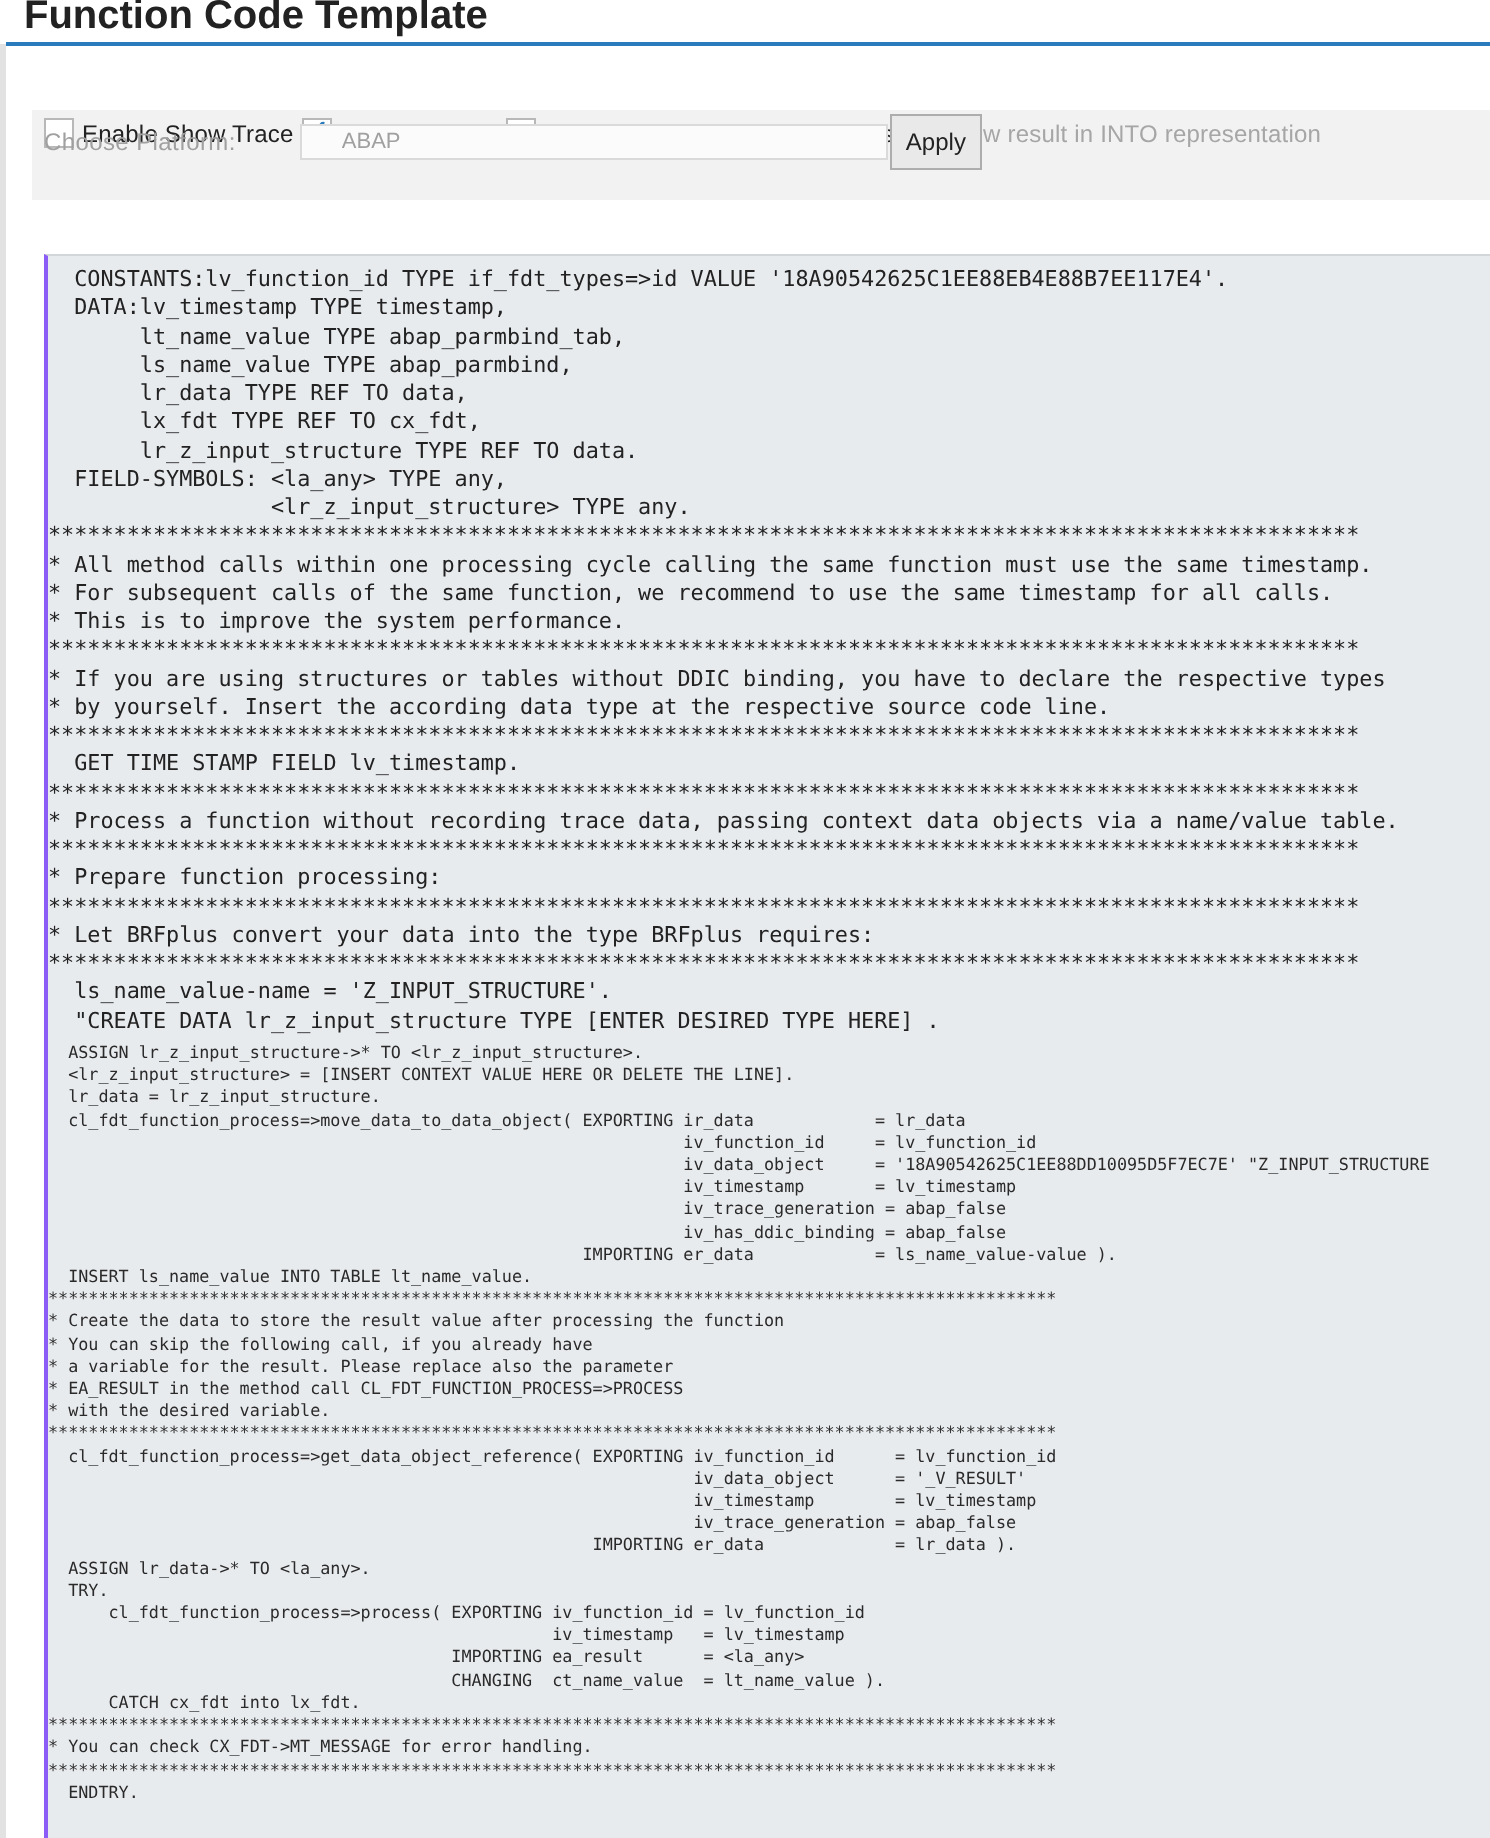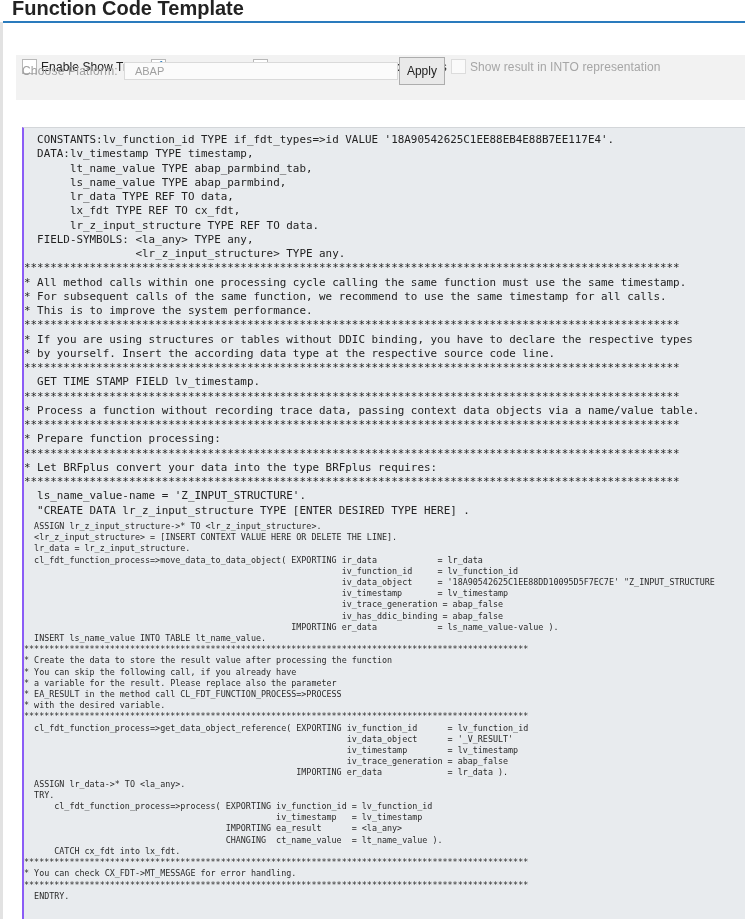--- a/index.html
+++ b/index.html
@@ -28,21 +28,21 @@
   .cb.disabled { border-color: #dcdcdc; background: #fafafa; }
   .cb .tick {
     position: absolute; left: 1px; top: -3px; font-size: 14px; font-weight: bold; color: #2a7bbd; line-height: 16px;
   }
   .opt-label { font-size: 12px; color: #222; margin-right: 4px; letter-spacing: 0.1px; }
   .opt-label.disabled { color: #a6a6a6; }
   .platform-row { position: absolute; left: 6px; top: 6px; height: 20px; display: flex; align-items: center; }
   .platform-label { font-size: 12px; color: #a0a0a0; margin-right: 6px; letter-spacing: 0.2px; }
   .platform-input {
     width: 252px; height: 16px; border: 1px solid #dadada; background: #fbfbfb;
-    font-size: 11px; color: #a0a0a0; padding: 0 10px; line-height: 16px; font-family: "Liberation Sans", sans-serif;
+    font-size: 11px; color: #a0a0a0; padding: 0 20px; line-height: 16px; font-family: "Liberation Sans", sans-serif; margin-left: 26px;
   }
   .apply-btn {
     margin-left: 1px; height: 28px; padding: 0 7px; border: 1px solid #adadad; background: #e9e9e9;
     font-size: 12px; color: #222; line-height: 18px; font-family: "Liberation Sans", sans-serif; box-sizing: border-box;
   }
   .code-wrap {
     position: absolute; left: 22px; top: 127px; width: 723px; height: 792px;
     background: #e8ebee; border-top: 1px solid #d3d6d9; border-left: 2px solid #8b5cf6; overflow: hidden;
   }
   .code-a {

